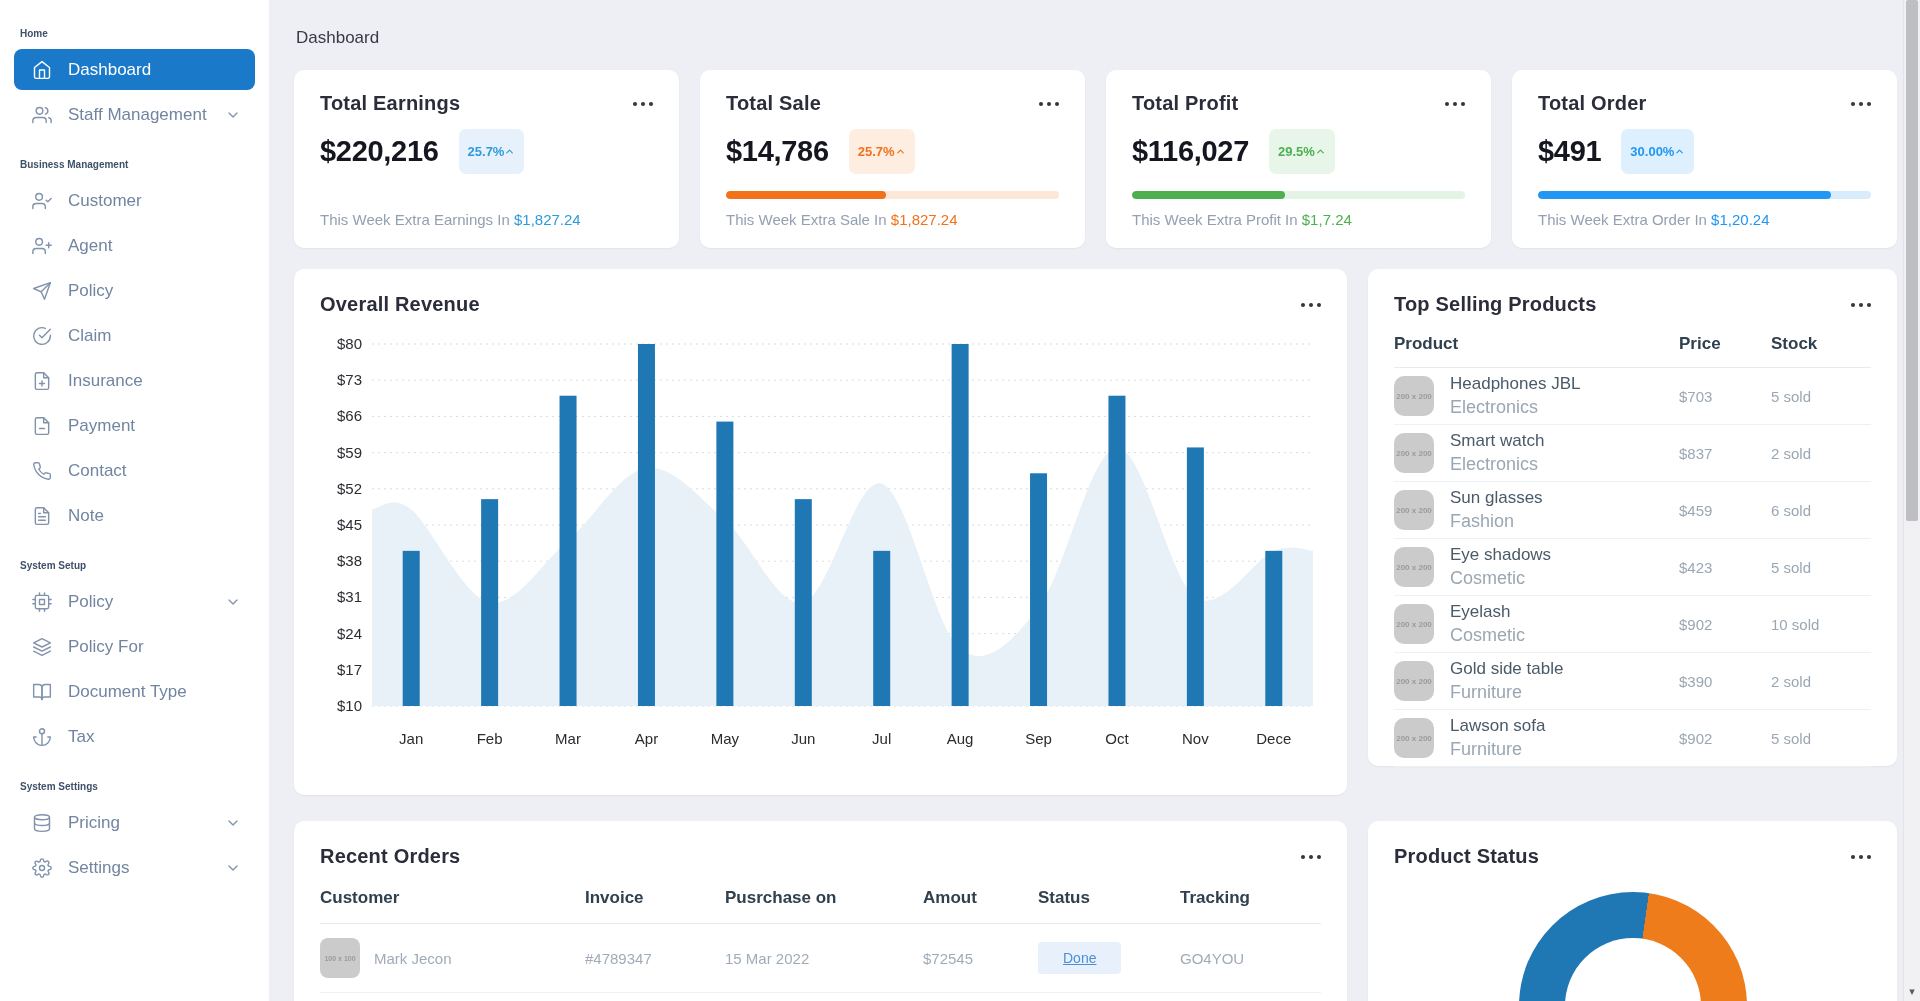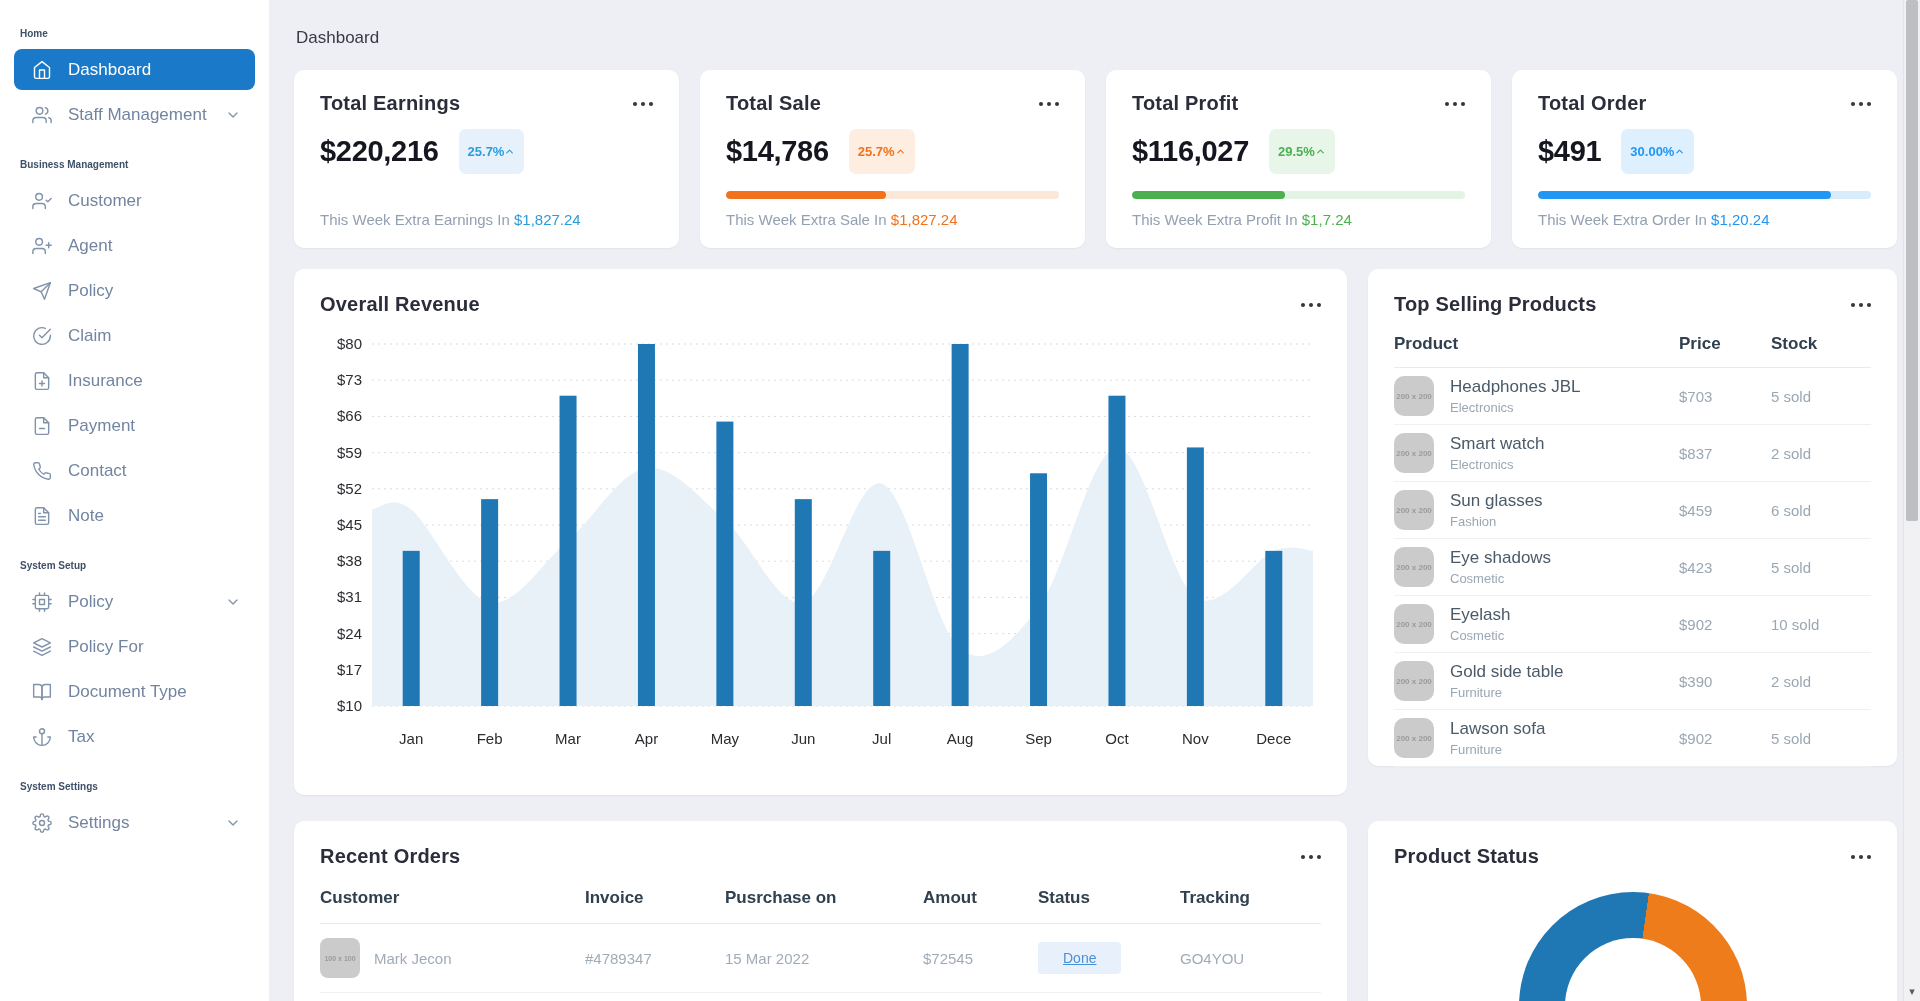--- a/index.html
+++ b/index.html
@@ -45,21 +45,21 @@
   .products { flex:1; height:497px; }
   .orders { width:1053px; height:420px; }
   .status { flex:1; height:420px; }
 
   
   .pt-head { display:grid; grid-template-columns:1fr 92px 100px; font-size:17px; font-weight:600; color:#30404e; margin-top:18px; padding-bottom:13px; border-bottom:1px solid #e7eaee; }
   .pt-row { display:grid; grid-template-columns:1fr 92px 100px; align-items:center; height:57px; border-bottom:1px solid #eef1f4; cursor:pointer; }
   .thumb { width:40px; height:40px; border-radius:10px; background:#cbcbcb; color:#9b9b9b; font-size:8px; font-weight:700; display:flex; align-items:center; justify-content:center; flex:none; }
   .p-cell { display:flex; align-items:center; gap:16px; }
   .p-name { font-size:17px; color:#4a5a68; }
-  .p-cat { font-size:13px; color:#9aa7b3; margin-top:3px; }
+  .p-cat { font-size:18px; color:#9aa7b3; margin-top:3px; }
   .p-price, .p-stock { font-size:15px; color:#9aa7b3; }
 
   
   .ot-head { display:grid; grid-template-columns:265px 140px 198px 115px 142px 1fr; font-size:17px; font-weight:600; color:#30404e; margin-top:20px; padding-bottom:15px; border-bottom:1px solid #e7eaee; }
   .ot-row { display:grid; grid-template-columns:265px 140px 198px 115px 142px 1fr; align-items:center; padding:14px 0; border-bottom:1px solid #eef1f4; font-size:15px; color:#a0abb8; cursor:pointer; }
   .ot-row:last-child { border-bottom:none; }
   .customer-cell { display:flex; align-items:center; gap:14px; }
   .avatar { width:40px; height:40px; border-radius:8px; background:#cbcbcb; color:#9b9b9b; font-size:7px; font-weight:700; display:flex; align-items:center; justify-content:center; flex:none; }
   .status-badge { display:inline-block; font-size:14px; padding:8px 25px; border-radius:4px;text-decoration:underline; }
 
@@ -240,20 +240,35 @@
               <circle cx="12" cy="5" r="3"></circle>
               <line x1="12" y1="22" x2="12" y2="8"></line>
               <path d="M5 12H2a10 10 0 0 0 20 0h-3"></path>
             </svg>
           </span>
           <span class="nav-label">Tax</span>
         </div>
       </div>
       <div class="section">
         <div class="section-label">System Settings</div>
+        <div class="nav-item">
+          <span class="nav-icon">
+            <svg width="20" height="20" viewBox="0 0 24 24" fill="none" stroke="currentColor" stroke-width="1.7" stroke-linecap="round" stroke-linejoin="round">
+              <ellipse cx="12" cy="5" rx="9" ry="3"></ellipse>
+              <path d="M21 12c0 1.66-4 3-9 3s-9-1.34-9-3"></path>
+              <path d="M3 5v14c0 1.66 4 3 9 3s9-1.34 9-3V5"></path>
+            </svg>
+          </span>
+          <span class="nav-label">Pricing</span>
+          <span class="nav-chev">
+            <svg width="16" height="16" viewBox="0 0 24 24" fill="none" stroke="currentColor" stroke-width="2" stroke-linecap="round" stroke-linejoin="round">
+              <polyline points="6 9 12 15 18 9"></polyline>
+            </svg>
+          </span>
+        </div>
         <div class="nav-item">
           <span class="nav-icon">
             <svg width="20" height="20" viewBox="0 0 24 24" fill="none" stroke="currentColor" stroke-width="1.7" stroke-linecap="round" stroke-linejoin="round">
               <circle cx="12" cy="12" r="3"></circle>
               <path d="M19.4 15a1.65 1.65 0 0 0 .33 1.82l.06.06a2 2 0 0 1 0 2.83 2 2 0 0 1-2.83 0l-.06-.06a1.65 1.65 0 0 0-1.82-.33 1.65 1.65 0 0 0-1 1.51V21a2 2 0 0 1-2 2 2 2 0 0 1-2-2v-.09A1.65 1.65 0 0 0 9 19.4a1.65 1.65 0 0 0-1.82.33l-.06.06a2 2 0 0 1-2.83 0 2 2 0 0 1 0-2.83l.06-.06a1.65 1.65 0 0 0 .33-1.82 1.65 1.65 0 0 0-1.51-1H3a2 2 0 0 1-2-2 2 2 0 0 1 2-2h.09A1.65 1.65 0 0 0 4.6 9a1.65 1.65 0 0 0-.33-1.82l-.06-.06a2 2 0 0 1 0-2.83 2 2 0 0 1 2.83 0l.06.06a1.65 1.65 0 0 0 1.82.33H9a1.65 1.65 0 0 0 1-1.51V3a2 2 0 0 1 2-2 2 2 0 0 1 2 2v.09a1.65 1.65 0 0 0 1 1.51 1.65 1.65 0 0 0 1.82-.33l.06-.06a2 2 0 0 1 2.83 0 2 2 0 0 1 0 2.83l-.06.06a1.65 1.65 0 0 0-.33 1.82V9a1.65 1.65 0 0 0 1.51 1H21a2 2 0 0 1 2 2 2 2 0 0 1-2 2h-.09a1.65 1.65 0 0 0-1.51 1z"></path>
             </svg>
           </span>
           <span class="nav-label">Settings</span>
           <span class="nav-chev">
             <svg width="16" height="16" viewBox="0 0 24 24" fill="none" stroke="currentColor" stroke-width="2" stroke-linecap="round" stroke-linejoin="round">

